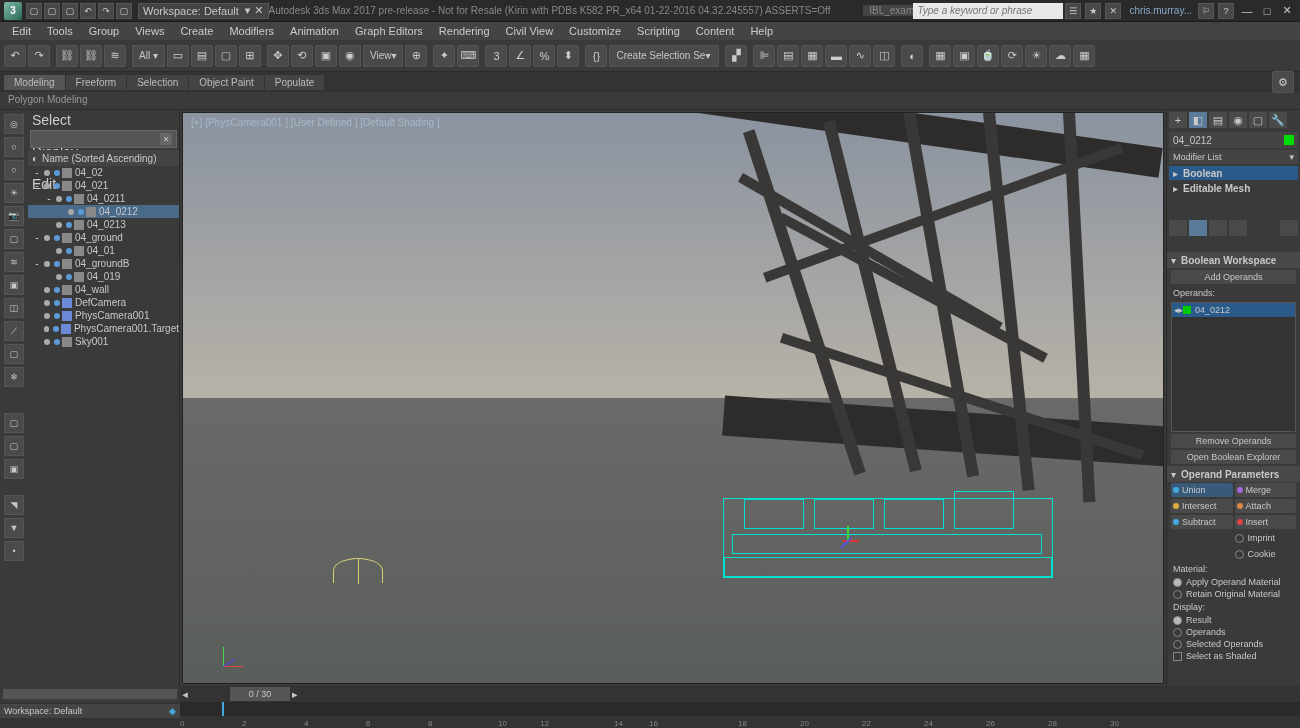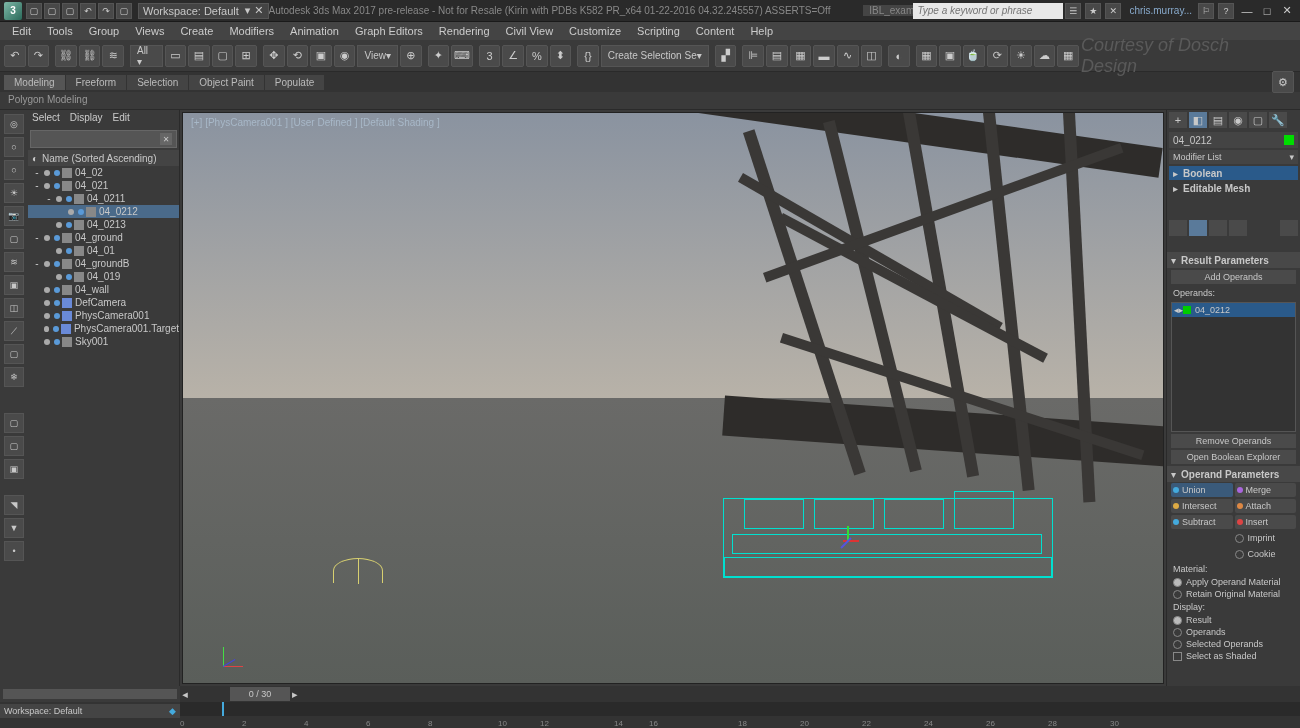--- a/index.html
+++ b/index.html
@@ -20,21 +20,21 @@
   .tb-drop{height:22px;background:#4a4a4a;border:1px solid #555;padding:0 6px;display:flex;align-items:center;font-size:10px;margin-right:2px;}
   .watermark{margin-left:auto;color:#5a5a5a;font-size:18px;font-style:italic;padding-right:10px;}
   .tabbar{height:20px;background:#333;display:flex;align-items:center;padding:0 4px;}
   .tab{padding:2px 10px;background:#444;margin-right:1px;font-size:10px;color:#bbb;}
   .tab.active{background:#555;}
   .ribbon{height:18px;background:#3a3a3a;padding:2px 8px;font-size:10px;color:#999;border-bottom:1px solid #2a2a2a;}
   .mainrow{display:flex;height:576px;}
   .leftbar{width:28px;background:#3a3a3a;display:flex;flex-direction:column;padding-top:4px;gap:3px;align-items:center;}
   .lb-icon{width:20px;height:20px;background:#4a4a4a;border:1px solid #555;display:flex;align-items:center;justify-content:center;font-size:9px;}
   .outliner{width:152px;background:#3a3a3a;border-right:1px solid #2a2a2a;display:flex;flex-direction:column;}
-  .outliner-tabs{height:18px;display:flex;padding:2px 4px;gap:10px;font-size:10px;color:#ccc;}
+  .outliner-tabs{height:18px;display:flex;padding:2px 4px;gap:16px;font-size:14px;color:#ccc;flex-direction:column;}
   .outliner-search{height:18px;background:#555;margin:2px;border:1px solid #666;display:flex;align-items:center;padding:0 4px;font-size:10px;}
   .outliner-search .x{margin-left:auto;width:12px;height:12px;background:#666;display:flex;align-items:center;justify-content:center;font-size:8px;}
   .outliner-hdr{height:16px;background:#444;padding:2px 4px;font-size:10px;display:flex;align-items:center;}
   .tree{flex:1;overflow:hidden;}
   .tree-row{height:13px;display:flex;align-items:center;font-size:10px;padding-left:4px;white-space:nowrap;}
   .tree-row.sel{background:#4a6a8a;}
   .tree-row .tog{width:10px;text-align:center;color:#ccc;}
   .tree-row .dot{width:6px;height:6px;border-radius:50%;background:#aaa;margin:0 2px;}
   .tree-row .dot.b{background:#5a9ad8;}
   .tree-row .ico{width:10px;height:10px;margin-right:3px;}
@@ -180,21 +180,20 @@
   <div class="tb-sep"></div>
   <div class="tb-icon">◐</div>
   <div class="tb-sep"></div>
   <div class="tb-icon">▦</div>
   <div class="tb-icon">▣</div>
   <div class="tb-icon">🍵</div>
   <div class="tb-icon">⟳</div>
   <div class="tb-icon">☀</div>
   <div class="tb-icon">☁</div>
   <div class="tb-icon">▦</div>
-  <div class="watermark">Courtesy of Dosch Design</div>
 </div>
 
 <div class="tabbar" id="ribbontabs">
     <div class="tab active">Modeling</div>
     <div class="tab">Freeform</div>
     <div class="tab">Selection</div>
     <div class="tab">Object Paint</div>
     <div class="tab">Populate</div>
     <div style="flex: 1 1 0%;"></div>
     <div class="tb-icon">⚙</div>
@@ -414,21 +413,21 @@
       <div class="mod-btn"></div>
       <div class="mod-btn on"></div>
       <div class="mod-btn"></div>
       <div class="mod-btn"></div>
       <div style="flex:1"></div>
       <div class="mod-btn"></div>
     </div>
     <div style="height:12px"></div>
     <div class="rollout-hdr">
         <span class="exp">▾</span>
-        <b>Result Parameters</b>
+        <b>Boolean Workspace</b>
       </div>
     <div class="roll-btn">Add Operands</div>
     <div class="roll-label">Operands:</div>
     <div class="operand-list" id="oplist">
         <div class="op-row sel">
           <span>◂▸</span> 
           <span class="sw"></span>
           <span>04_0212</span>
         </div>
       </div>

